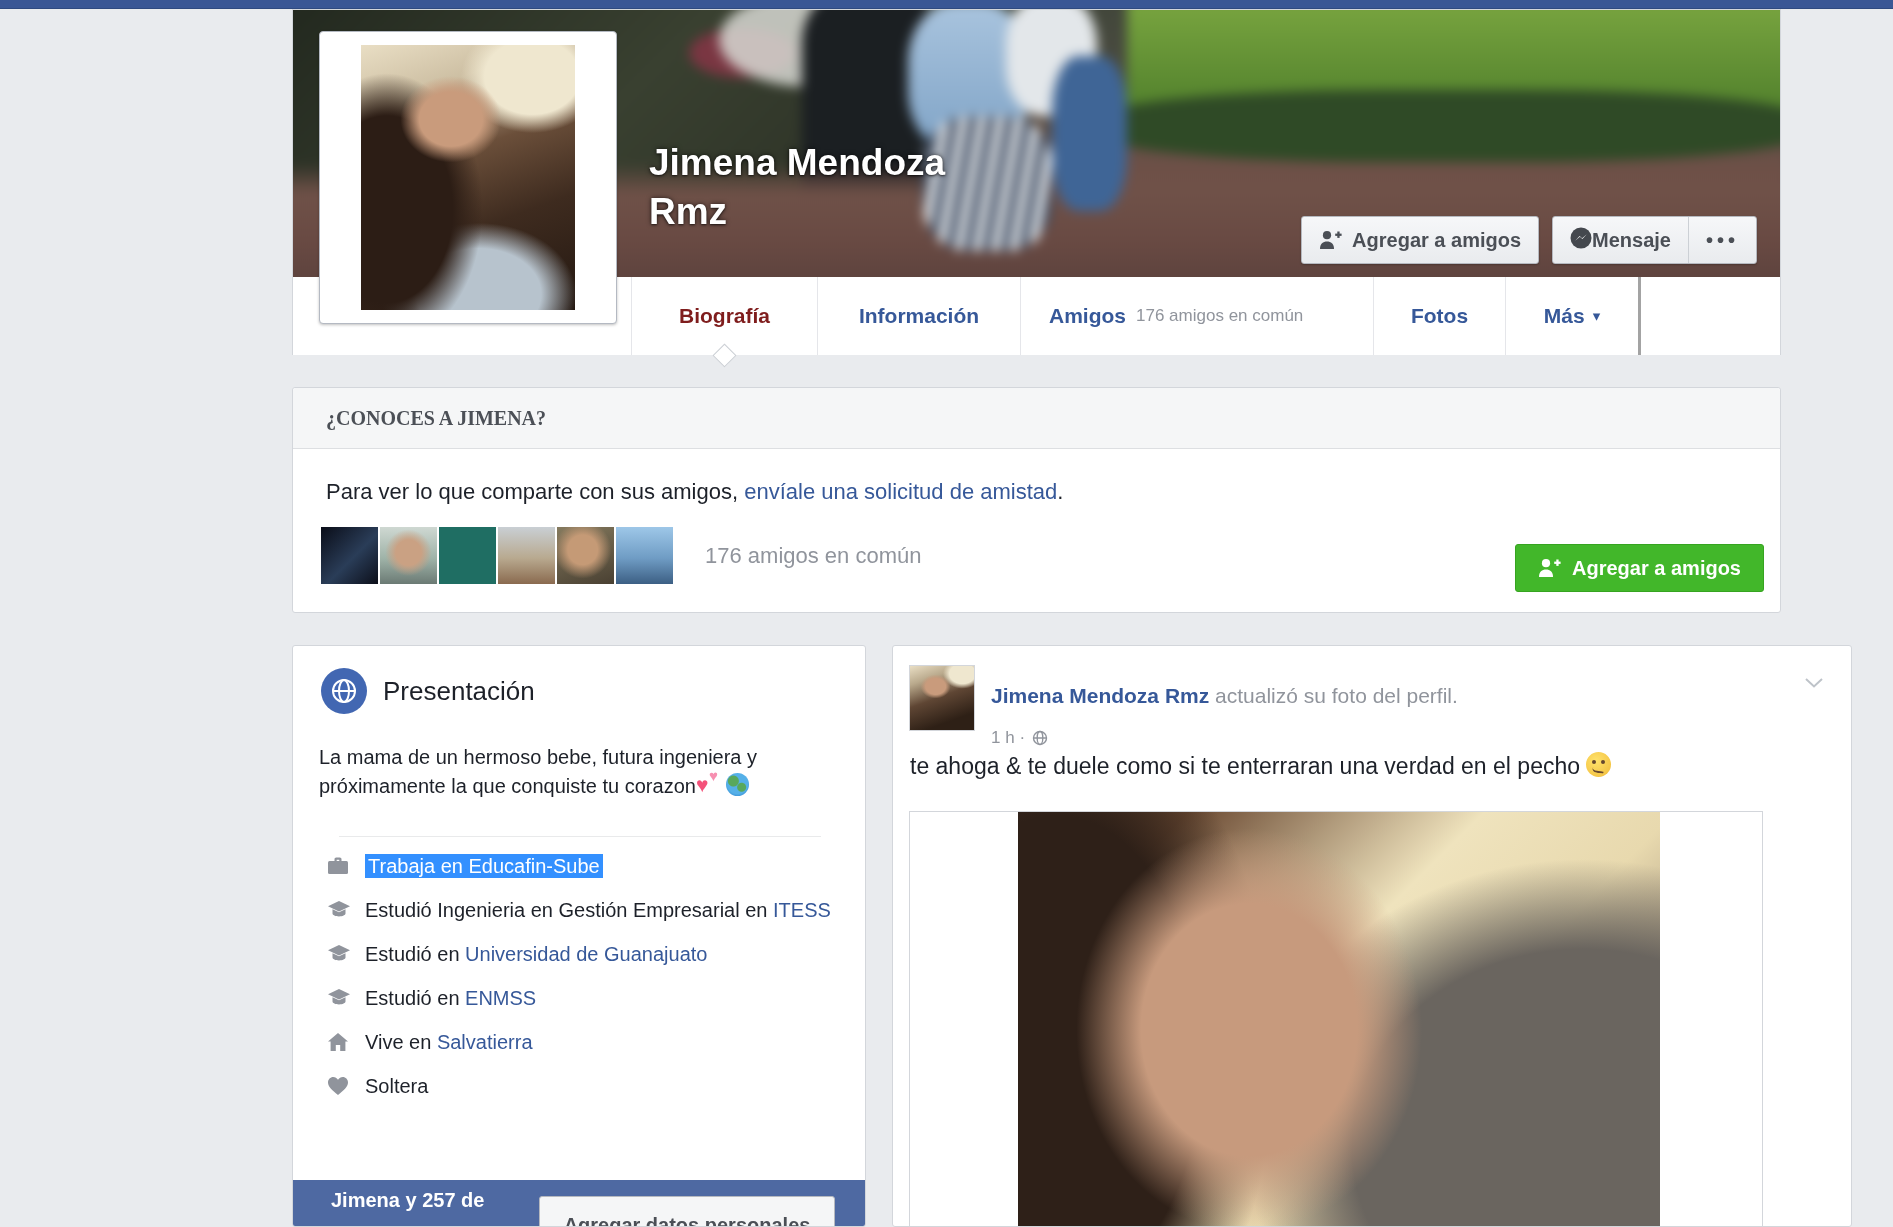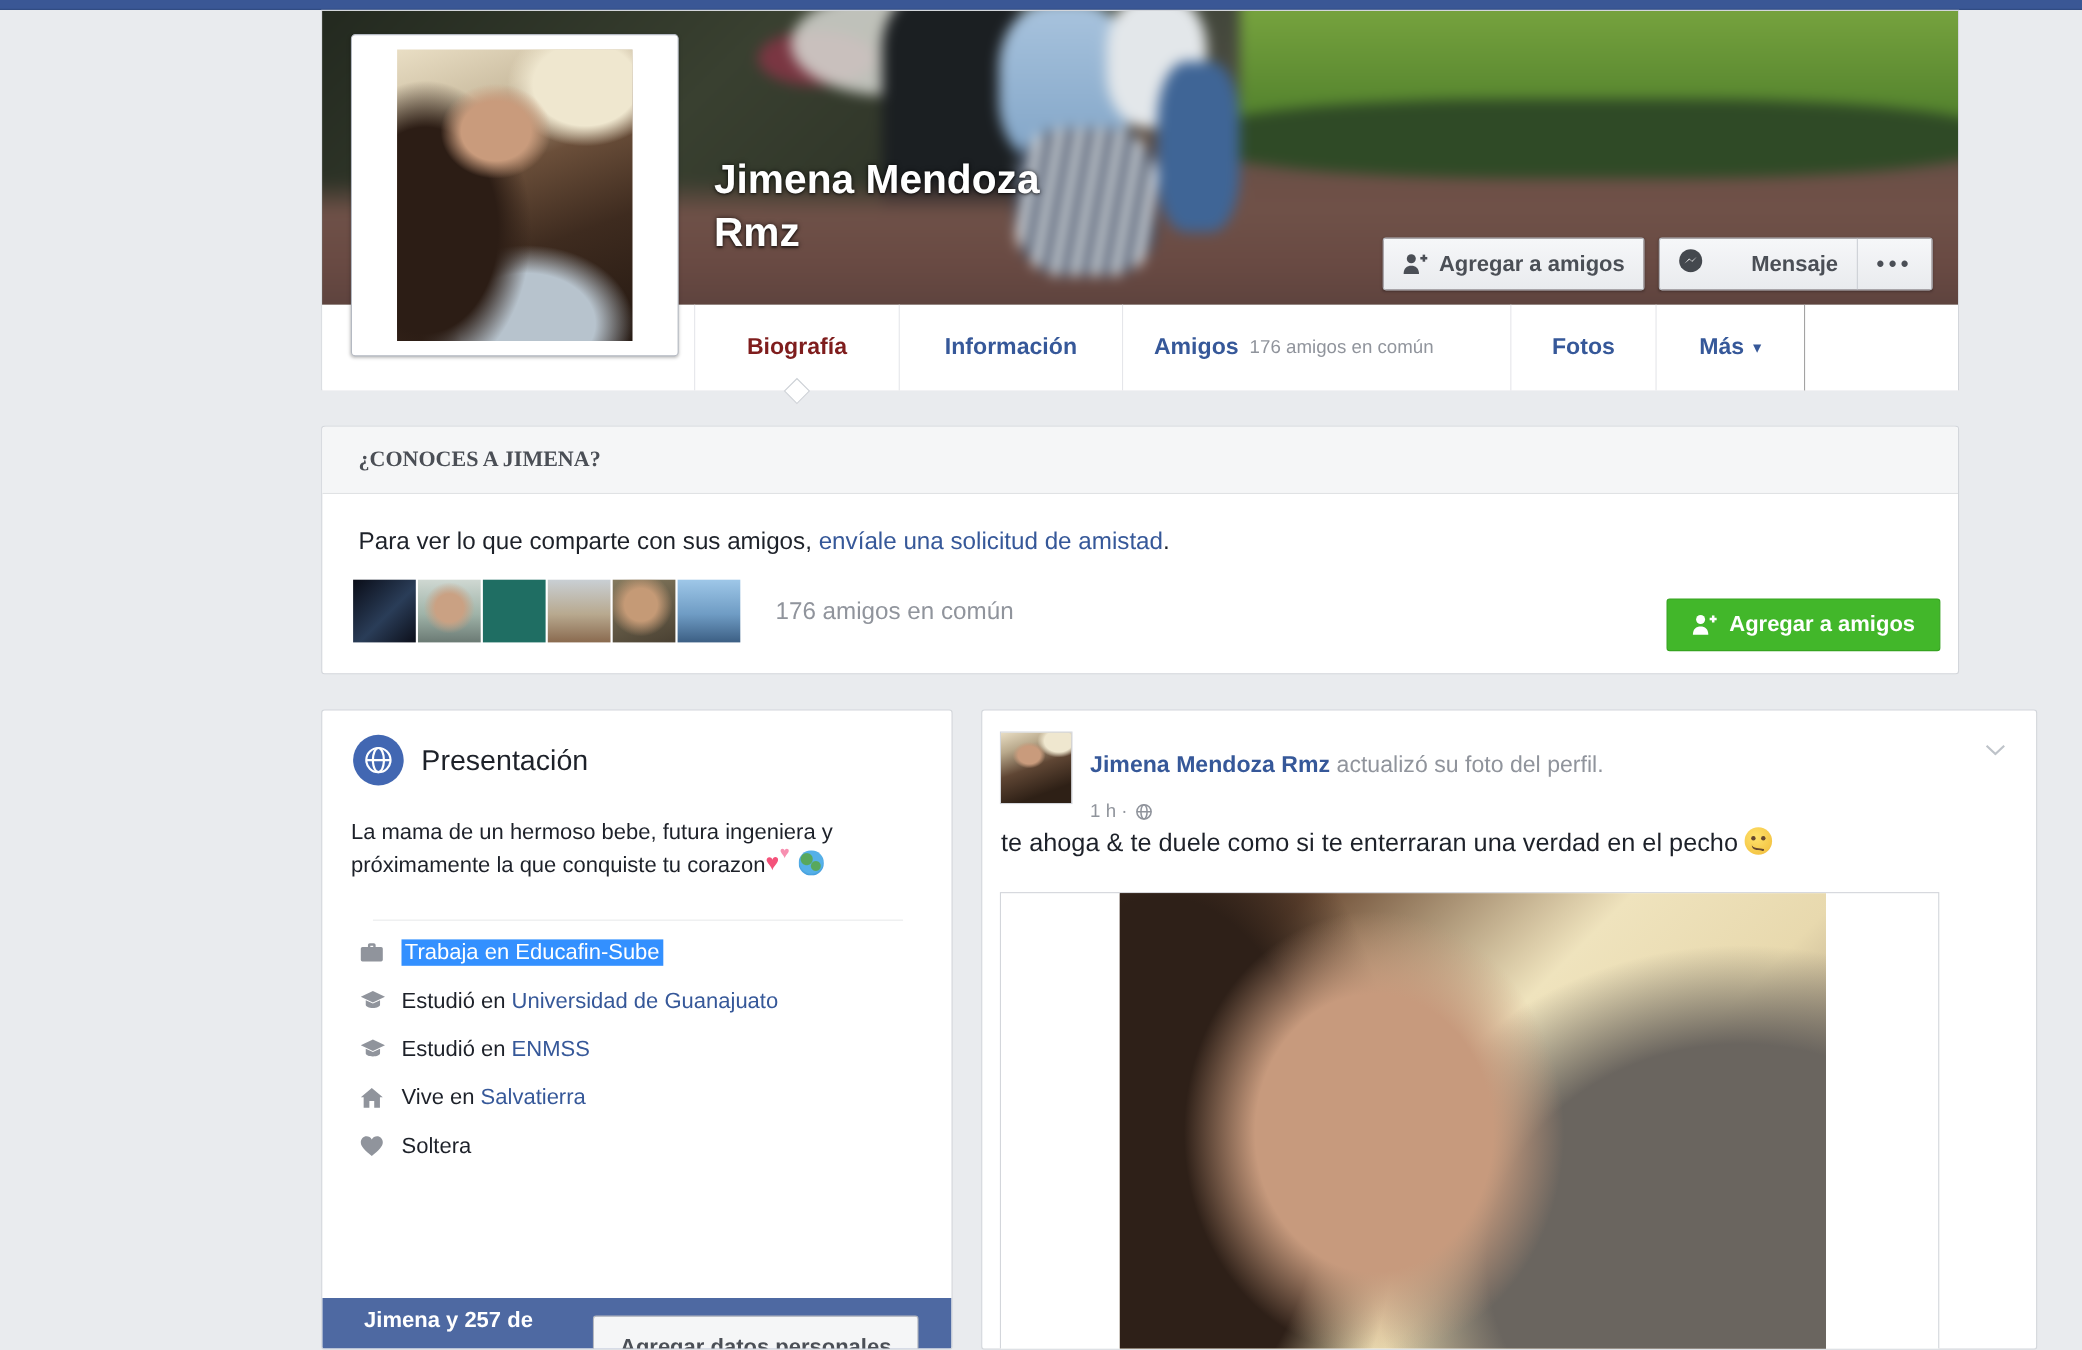--- a/index.html
+++ b/index.html
@@ -33,33 +33,33 @@
   .cover-name { position:absolute; left:356px; top:128px; z-index:4; color:#fff; font-weight:bold; font-size:37px; line-height:49px; text-shadow:0 0 5px rgba(0,0,0,.65), 0 1px 2px rgba(0,0,0,.5); }
 
   .cover-actions { position:absolute; right:23px; bottom:13px; z-index:4; display:flex; }
   .fb-btn {
     height:48px; display:inline-flex; align-items:center; padding:0 17px;
     background:linear-gradient(#f6f7f9,#e9ebee); border:1px solid #b5b8bf; border-radius:3px;
     font-size:20px; font-weight:bold; color:#4b4f56; cursor:pointer; box-shadow:0 1px 2px rgba(0,0,0,.25);
   }
   .fb-btn .b-icon { display:inline-flex; margin-right:10px; }
   .btn-group { display:inline-flex; margin-left:13px; background:linear-gradient(#f6f7f9,#e9ebee); border:1px solid #b5b8bf; border-radius:3px; box-shadow:0 1px 2px rgba(0,0,0,.25); }
-  .btn-group .seg { height:46px; display:inline-flex; align-items:center; padding:0 17px; font-size:20px; font-weight:bold; color:#4b4f56; cursor:pointer;gap:44px; }
+  .btn-group .seg { height:46px; display:inline-flex; align-items:center; padding:0 17px; font-size:20px; font-weight:bold; color:#4b4f56; cursor:pointer; }
   .btn-group .seg + .seg { border-left:1px solid #ccd0d5; }
   .dots { letter-spacing:4px; font-size:17px; color:#4b4f56; }
 
   
   .tabs { position:absolute; left:0; top:267px; width:100%; height:78px; background:#fff; display:flex; }
   .tab-spacer-left { width:338px; }
   .tab { display:flex; align-items:center; justify-content:center; border-left:1px solid #e5e6ea; font-size:21px; font-weight:bold; color:#365899; cursor:pointer; }
   .tab.w-bio  { width:186px; color:#7f1d1d; cursor:default; position:relative; }
   .tab.w-info { width:203px; }
   .tab.w-amigos { width:353px; justify-content:flex-start; padding-left:28px; }
   .tab.w-fotos { width:132px; }
-  .tab.w-mas { width:136px; border-right:1px solid #a3a3a3;text-align:center; }
+  .tab.w-mas { width:136px; border-right:3px solid #a3a3a3;text-align:center; }
   .tab .sub { font-size:17px; font-weight:normal; color:#90949c; margin-left:10px; }
   .tab .caret { font-size:15px; margin-left:8px; color:#365899; }
   .active-notch { position:absolute; left:84px; bottom:-9px; width:17px; height:17px; background:#fff; border:1px solid #ccd0d5; transform:rotate(45deg); }
 
   
   .profile-frame { position:absolute; left:319px; top:31px; width:298px; height:293px; background:#fff; border:1px solid #b4b9c2; border-radius:4px; box-shadow:0 1px 3px rgba(0,0,0,.25); z-index:6; }
   .profile-photo { position:absolute; left:41px; top:13px; width:214px; height:265px;
     background:
       radial-gradient(ellipse 70px 60px at 42% 28%, #c99b7c 0 45%, rgba(201,155,124,0) 72%),
       radial-gradient(ellipse 95px 75px at 80% 12%, #efe7cf 0 50%, rgba(239,231,207,0) 75%),
@@ -283,20 +283,29 @@
       </span>
       <span><span class="sel">Trabaja en Educafin-Sube</span></span>
     </div>
     <div class="intro-item">
       <span class="i-icon">
         <svg width="24" height="20" viewBox="0 0 24 20" fill="#90949c">
             <path d="M12 1 23 6.2 12 11.4 1 6.2z"></path>
             <path d="M5.5 9.3v4.2c0 1.6 2.9 2.9 6.5 2.9s6.5-1.3 6.5-2.9V9.3l-6.5 3z"></path>
           </svg>
       </span>
+      <span><span>Estudió Ingenieria en Gestión Empresarial en </span><a>ITESS</a></span>
+    </div>
+    <div class="intro-item">
+      <span class="i-icon">
+        <svg width="24" height="20" viewBox="0 0 24 20" fill="#90949c">
+            <path d="M12 1 23 6.2 12 11.4 1 6.2z"></path>
+            <path d="M5.5 9.3v4.2c0 1.6 2.9 2.9 6.5 2.9s6.5-1.3 6.5-2.9V9.3l-6.5 3z"></path>
+          </svg>
+      </span>
       <span><span>Estudió en </span><a>Universidad de Guanajuato</a></span>
     </div>
     <div class="intro-item">
       <span class="i-icon">
         <svg width="24" height="20" viewBox="0 0 24 20" fill="#90949c">
             <path d="M12 1 23 6.2 12 11.4 1 6.2z"></path>
             <path d="M5.5 9.3v4.2c0 1.6 2.9 2.9 6.5 2.9s6.5-1.3 6.5-2.9V9.3l-6.5 3z"></path>
           </svg>
       </span>
       <span><span>Estudió en </span><a>ENMSS</a></span>

